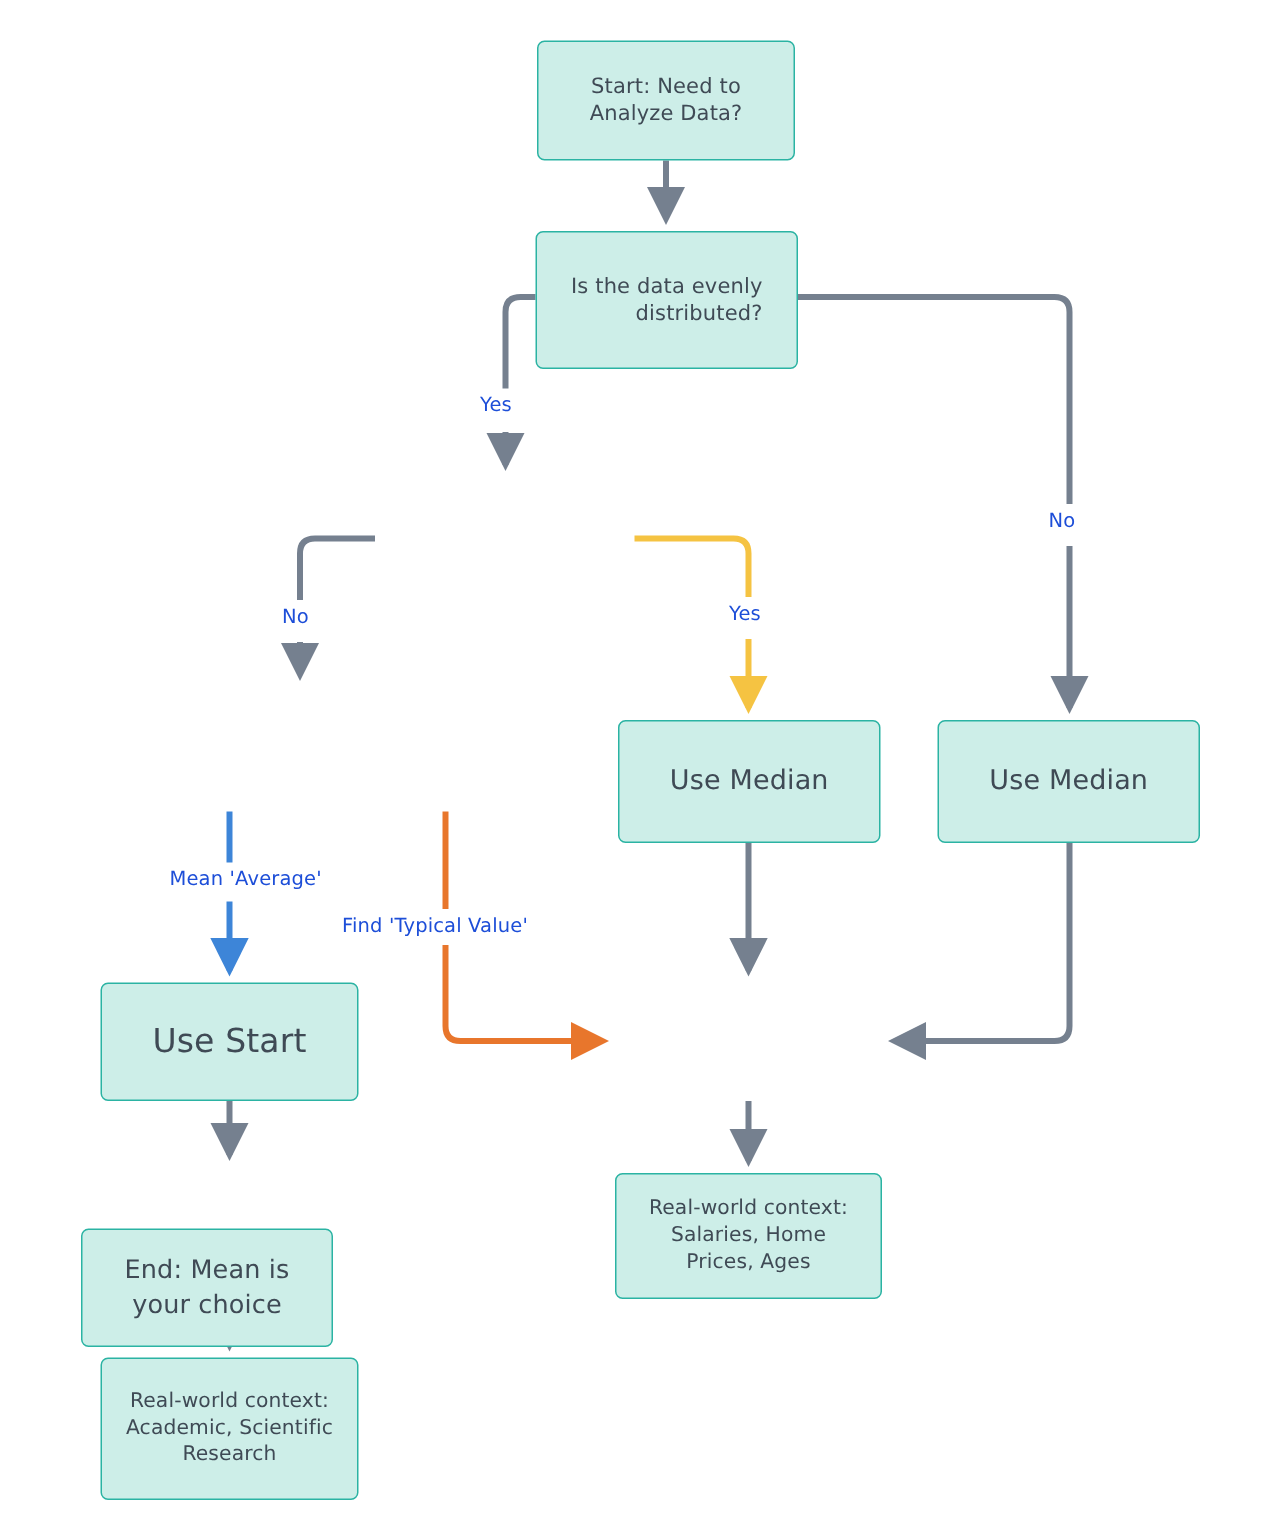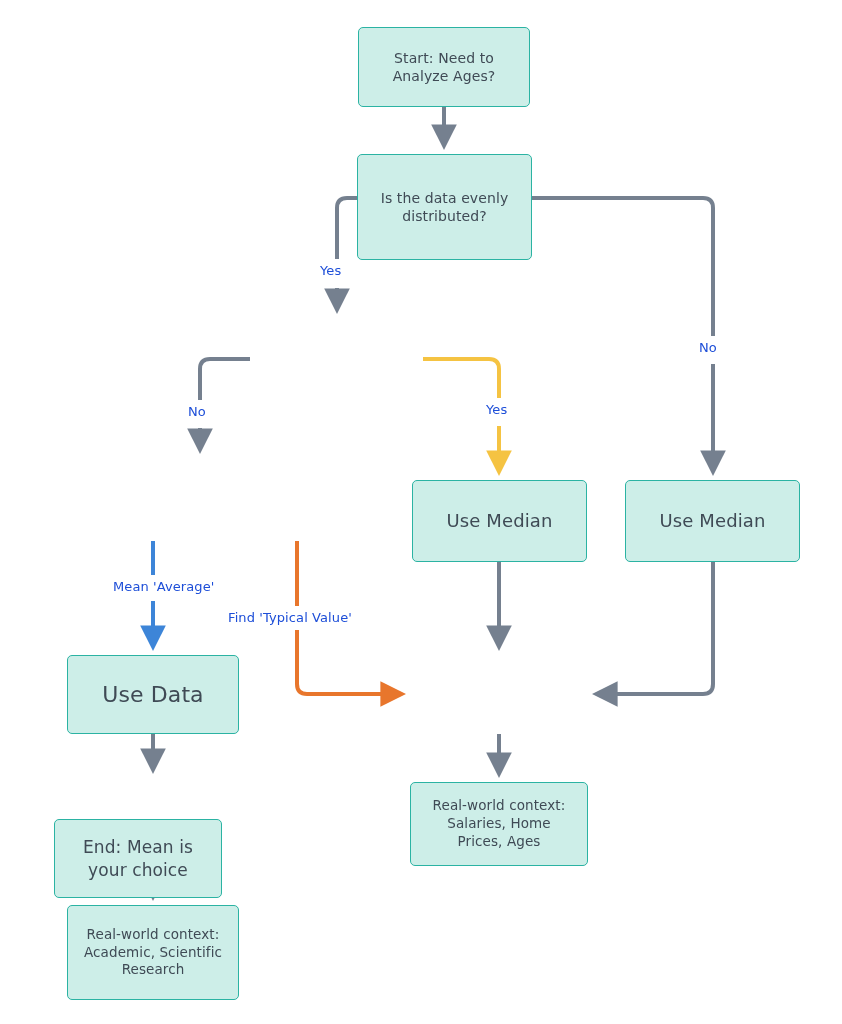--- a/index.html
+++ b/index.html
@@ -101,40 +101,40 @@
 
     <path d="M153,734 L153,770" fill="none" stroke="#75808f" stroke-width="4" marker-end="url(#ah-gray)"></path>
 
     <path d="M153,857 L153,897" fill="none" stroke="#75808f" stroke-width="4" marker-end="url(#ah-gray)"></path>
 
     <path d="M499,734 L499,774" fill="none" stroke="#75808f" stroke-width="4" marker-end="url(#ah-gray)"></path>
   </svg>
 
   <div class="node" style="left:358px; top:27px; width:172px; height:80px; font-size:14px;">
     <span>Start: Need to
-Analyze Ages?</span>
+Analyze Data?</span>
   </div>
 
-  <div class="node" style="left:357px; top:154px; width:175px; height:106px; font-size:14px;">
+  <div class="node" style="left:357px; top:154px; width:175px; height:92px; font-size:14px;text-align:right;">
     <span>Is the data evenly
 distributed?</span>
   </div>
 
 
 
   <div class="node" style="left:412px; top:480px; width:175px; height:82px; font-size:18px;">
     <span>Use Median</span>
   </div>
 
   <div class="node" style="left:625px; top:480px; width:175px; height:82px; font-size:18px;">
     <span>Use Median</span>
   </div>
 
   <div class="node" style="left:67px; top:655px; width:172px; height:79px; font-size:22px;">
-    <span>Use Data</span>
+    <span>Use Start</span>
   </div>
 
 
   <div class="node" style="left:54px; top:778px; width:168px; height:79px; font-size:17px;margin-top:41px;">
     <span>End: Mean is
 your choice</span>
   </div>
 
   <div class="node" style="left:410px; top:782px; width:178px; height:84px; font-size:13.5px;">
     <span>Real-world context:

